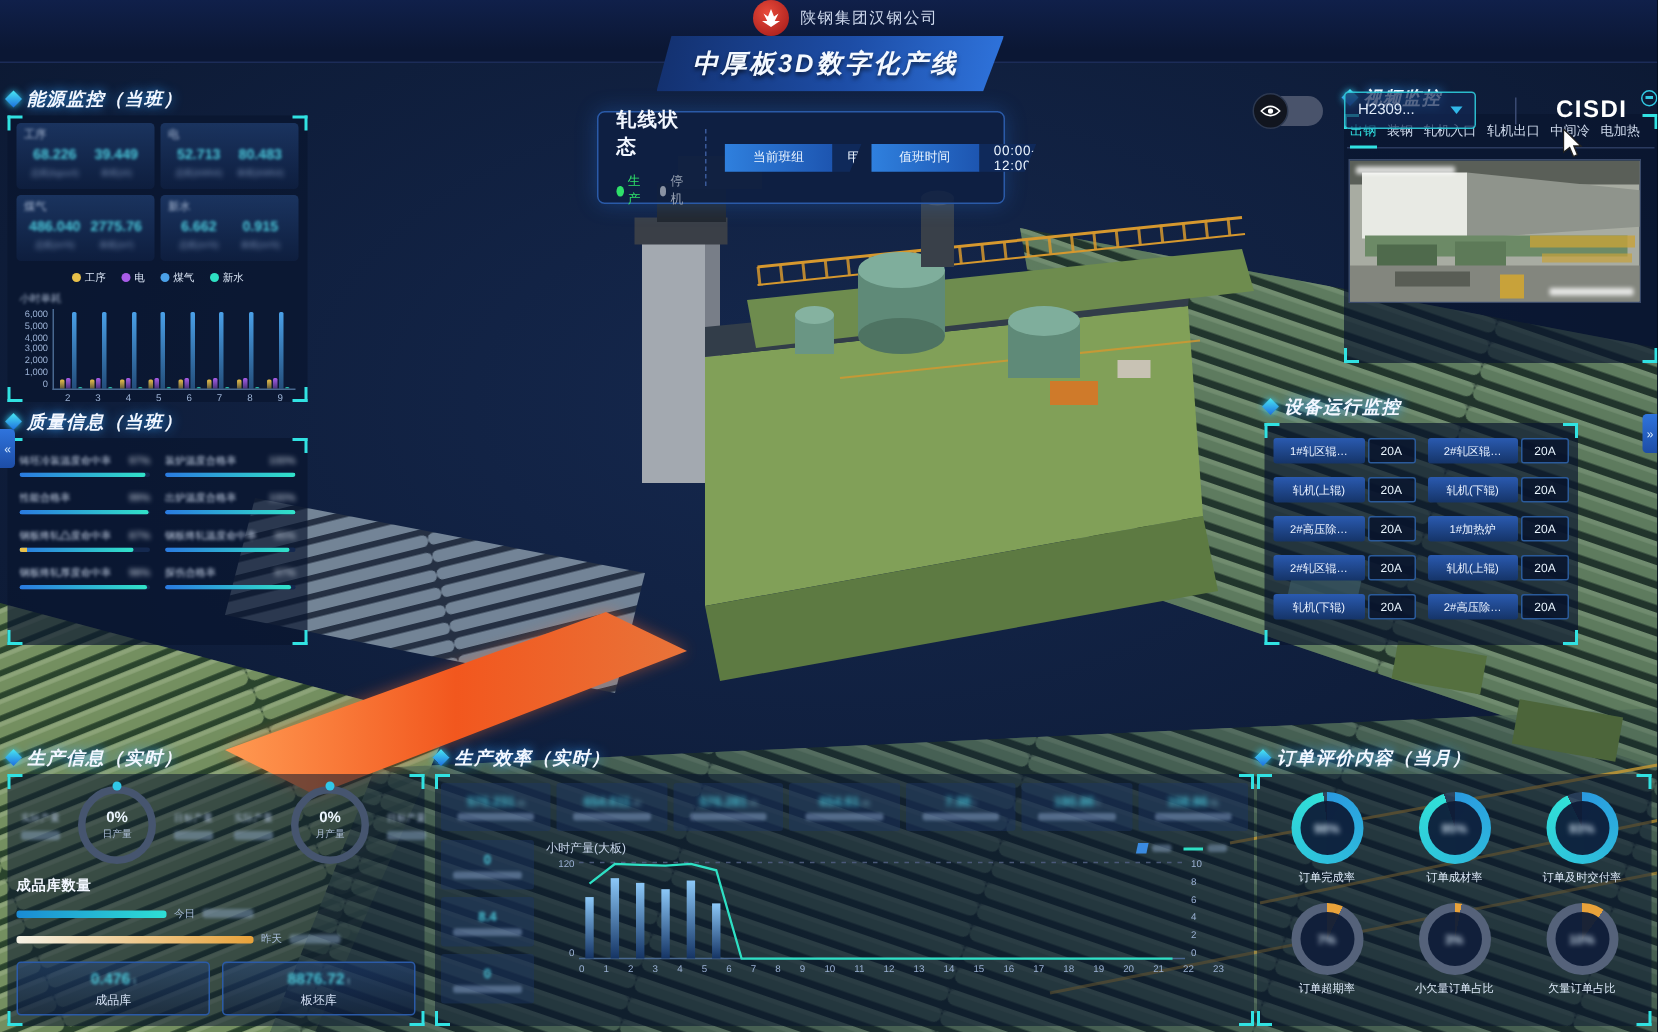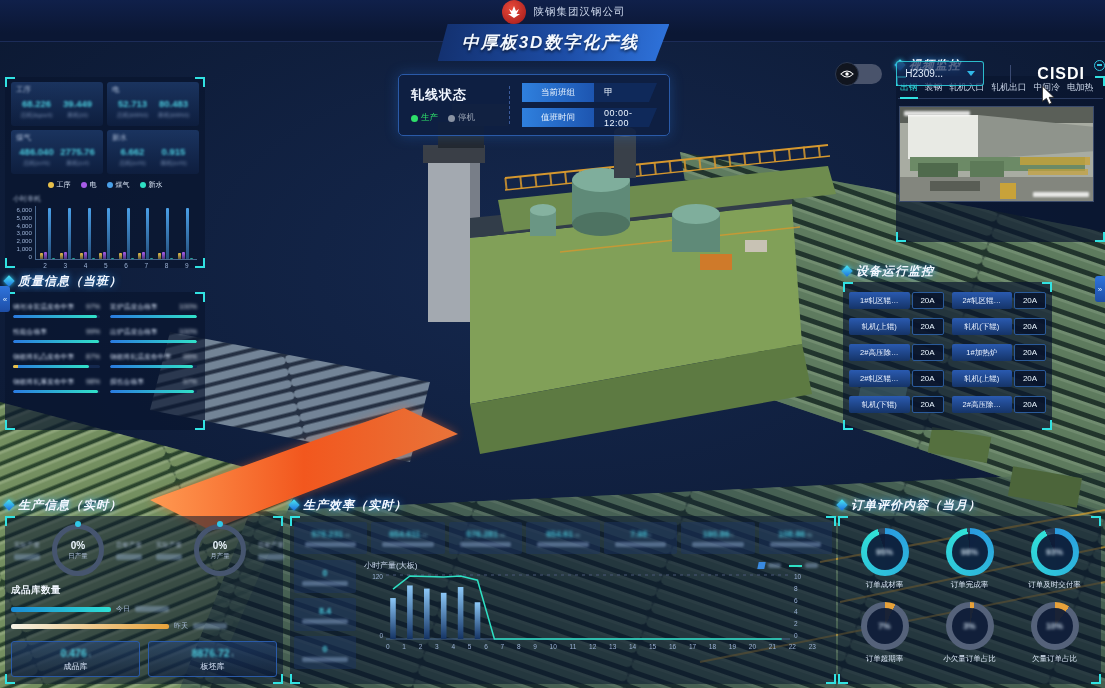--- a/index.html
+++ b/index.html
@@ -93,21 +93,21 @@
   
   .status{position:absolute;left:398px;top:74px;width:272px;height:62px;z-index:22;
     background:rgba(14,31,66,.88);border:1px solid #2a5aa8;border-radius:5px;
     box-shadow:0 0 14px rgba(42,122,228,.3);display:flex;align-items:center;padding:8px 12px;}
   .st-left{width:86px;}
   .st-title{font-size:13px;font-weight:700;color:#f2f7ff;letter-spacing:1px;}
   .st-legend{display:flex;gap:10px;margin-top:8px;}
   .st-li{display:flex;align-items:center;gap:3px;font-size:8.5px;}
   .st-dot{width:7px;height:7px;border-radius:50%;}
   .st-div{width:0;height:38px;border-left:1px dashed #3a5a9a;margin:0 12px;}
-  .st-right{flex:1;display:flex;flex-direction:column;gap:6px;}
+  .st-right{flex:1;display:flex;flex-direction:row;gap:6px;}
   .badge{height:19px;display:flex;clip-path:polygon(0 0,100% 0,calc(100% - 8px) 100%,0 100%);}
   .badge .b1{width:72px;background:linear-gradient(90deg,#2f80de,#1d55b0);
     font-size:8.5px;color:#ecf5ff;display:flex;align-items:center;justify-content:center;}
   .badge .b2{flex:1;background:rgba(16,42,92,.95);font-size:9px;color:#ecf5ff;
     display:flex;align-items:center;padding-left:10px;letter-spacing:.5px;}
 
   
   .vtabs{display:flex;gap:7px;padding:6px 2px 0 2px;border-bottom:1px solid #2a3a5f;margin:0 2px;}
   .vtab{font-size:8.8px;color:#cfdaec;padding-bottom:4px;white-space:nowrap;cursor:pointer;position:relative;}
   .vtab.active{color:#31e2e2;}
@@ -299,20 +299,24 @@
       <div class="dropdown">
         <span class="val">H2309...</span>
         <span class="caret"></span>
       </div>
       <div class="hdr-div"></div>
       <span class="brand">CISDI</span>
     </div>
   </div>
 
   <div class="panel" style="left:5px;top:57px;width:200px;height:211px;">
+    <div class="panel-title">
+        <span class="diamond"></span>
+      <span class="pt-text">能源监控（当班）</span>
+      </div>
     <div class="pbox">
       <div class="ecards" id="energy-cards">
           <div class="ecard">
             <div class="ec-head blur1">工序</div>
             <div class="ec-vals">
               <div class="ec-col">
                 <div class="ec-v blur1">68.226</div>
                 <div class="ec-l blur2">总耗(kgce/t)</div>
               </div>
               <div class="ec-col">
@@ -854,30 +858,30 @@
   </div>
 
   <div class="panel" style="left:838px;top:496px;width:263px;height:188px;">
     <div class="panel-title">
         <span class="diamond"></span>
       <span class="pt-text">订单评价内容（当月）</span>
       </div>
     <div class="pbox lite">
       <div class="ogrid" id="order-grid">
           <div class="ocell">
+            <div class="donut" style="background: conic-gradient(rgb(42, 154, 224) 0%, rgb(49, 226, 216) 98%, rgba(58, 84, 120, 0.55) 98%, rgba(58, 84, 120, 0.55) 100%);">
+              <span class="dv blur2">98%</span>
+            </div>
+            <div class="olabel">订单完成率</div>
+          </div>
+          <div class="ocell">
             <div class="donut" style="background: conic-gradient(rgb(42, 154, 224) 0%, rgb(49, 226, 216) 95%, rgba(58, 84, 120, 0.55) 95%, rgba(58, 84, 120, 0.55) 100%);">
               <span class="dv blur2">95%</span>
             </div>
             <div class="olabel">订单成材率</div>
-          </div>
-          <div class="ocell">
-            <div class="donut" style="background: conic-gradient(rgb(42, 154, 224) 0%, rgb(49, 226, 216) 98%, rgba(58, 84, 120, 0.55) 98%, rgba(58, 84, 120, 0.55) 100%);">
-              <span class="dv blur2">98%</span>
-            </div>
-            <div class="olabel">订单完成率</div>
           </div>
           <div class="ocell">
             <div class="donut" style="background: conic-gradient(rgb(42, 154, 224) 0%, rgb(49, 226, 216) 93%, rgba(58, 84, 120, 0.55) 93%, rgba(58, 84, 120, 0.55) 100%);">
               <span class="dv blur2">93%</span>
             </div>
             <div class="olabel">订单及时交付率</div>
           </div>
           <div class="ocell">
             <div class="donut" style="background: conic-gradient(rgb(232, 162, 58) 7%, rgb(85, 98, 122) 7%, rgb(85, 98, 122) 100%);">
               <span class="dv blur2">7%</span>

